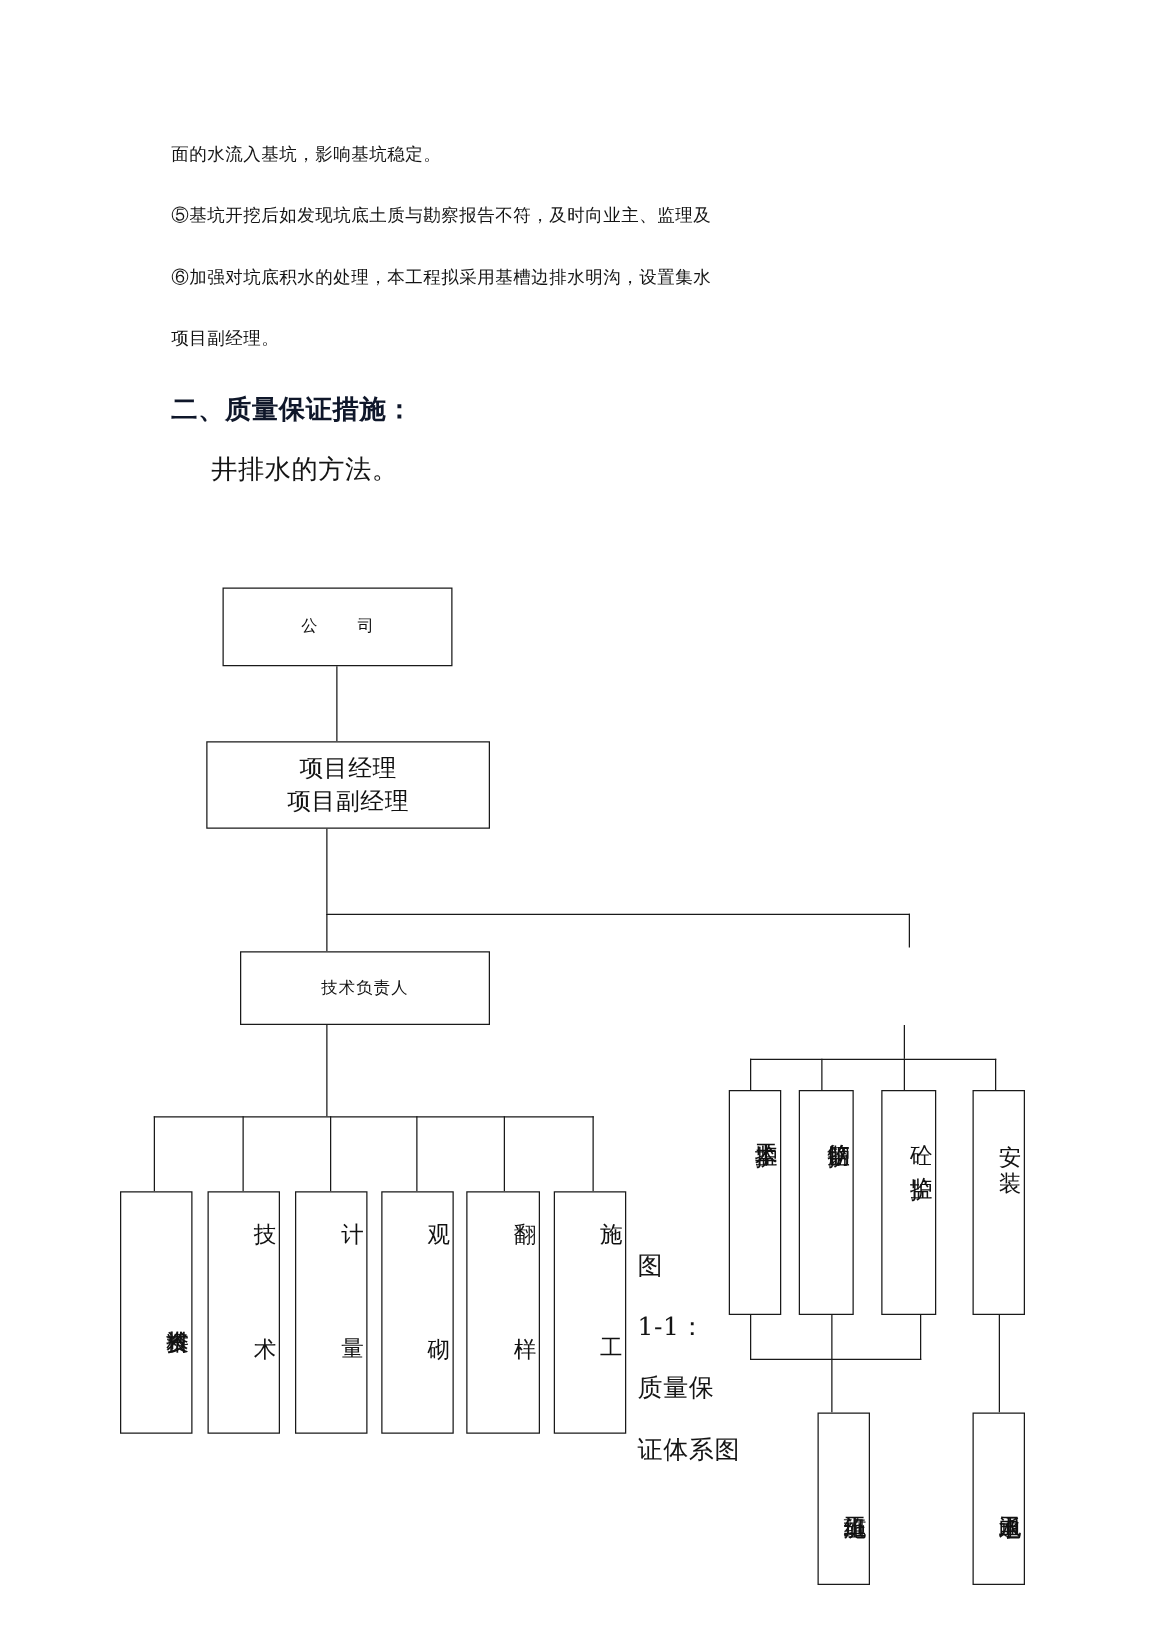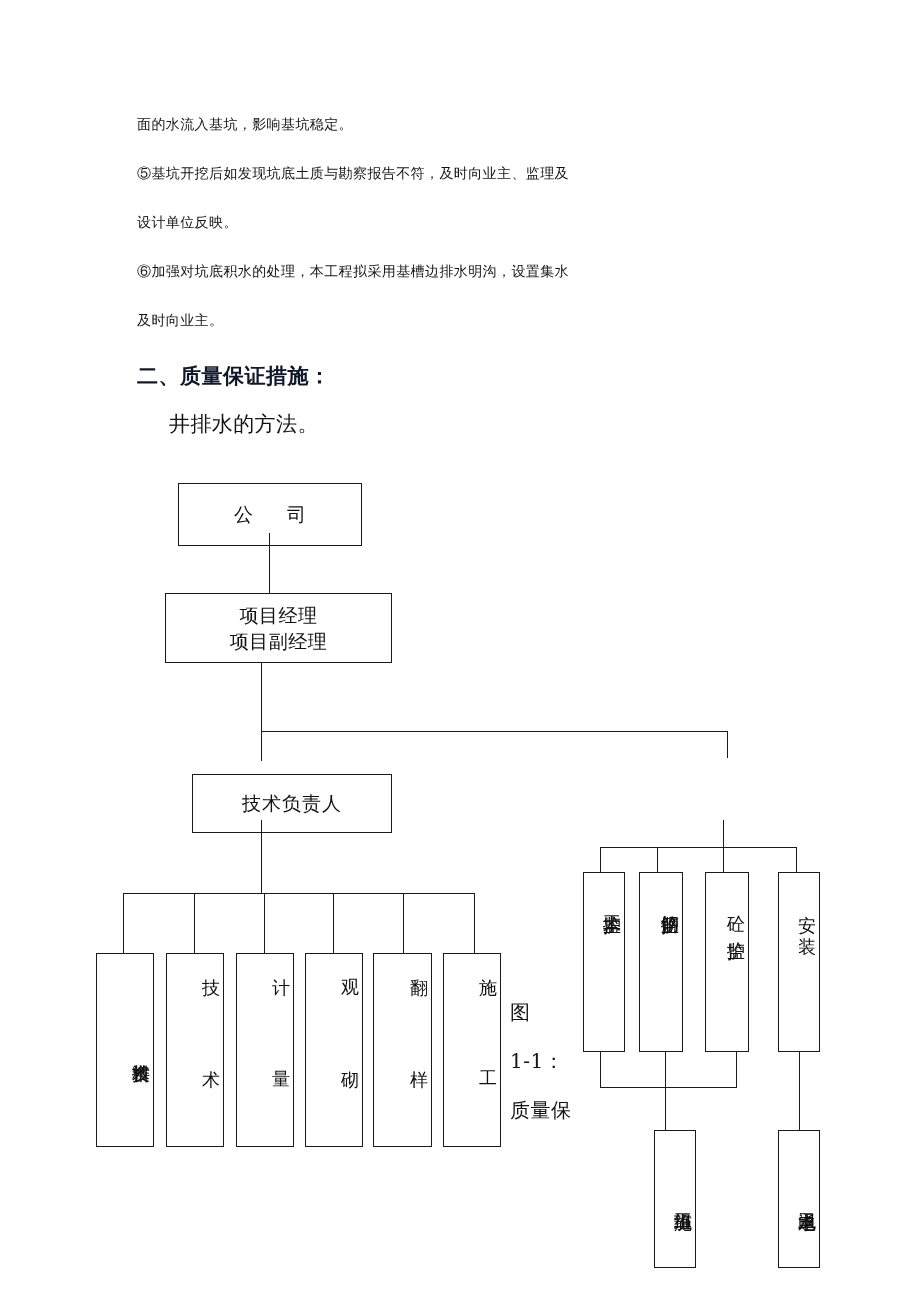--- a/index.html
+++ b/index.html
@@ -62,23 +62,22 @@
     display: flex;
     align-items: center;
     justify-content: center;
     font-size: 18px;
     color: #111111;
     line-height: 1.35;
     text-align: center;
   }
   
   .node.h-wide {
-    font-size: 19px;
+    font-size: 13px;
     letter-spacing: 1px;
-    margin-top: 13px;
   }
   .node.h-wide.spaced {
     letter-spacing: 14px;
     text-indent: 14px;
   }
   .node.two-line {
     flex-direction: column;
     font-size: 19px;
     letter-spacing: 0.5px;
     padding-top: 2px;
@@ -114,23 +113,22 @@
     color: #141414;
     letter-spacing: 0.5px;
   }
 </style>
 </head>
 <body>
 
 <div id="doc-text">
   <div class="para">面的水流入基坑，影响基坑稳定。</div>
   <div class="para">⑤基坑开挖后如发现坑底土质与勘察报告不符，及时向业主、监理及</div>
-  <div class="para">设计单位反映。</div>
   <div class="para">⑥加强对坑底积水的处理，本工程拟采用基槽边排水明沟，设置集水</div>
-  <div class="para">及时向业主。</div>
+  <div class="para">项目副经理。</div>
   <div class="heading">二、质量保证措施：</div>
   <div class="subnote">井排水的方法。</div>
 </div>
 
 <div id="org-chart">
 
   <div class="node h-wide spaced" style="left:178px; top:470px; width:184px; height:63px;">
     <span>公  司</span>
   </div>
 
@@ -229,13 +227,14 @@
 
   <div class="node vert spread" style="left:778px; top:1130px; width:42px; height:138px;">
     <span>水电卫通</span>
   </div>
 </div>
 
 <div id="fig-caption">
   <div>图</div>
   <div>1-1：</div>
   <div>质量保</div>
+  <div>证体系图</div>
 </div>
 
 </body></html>

